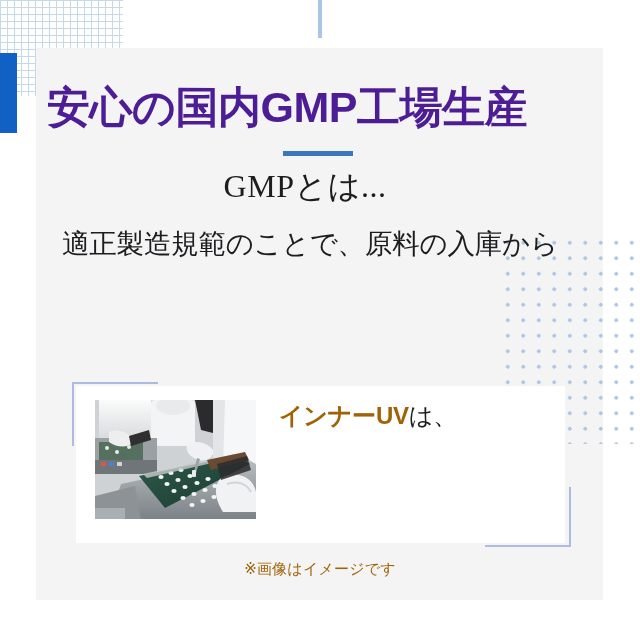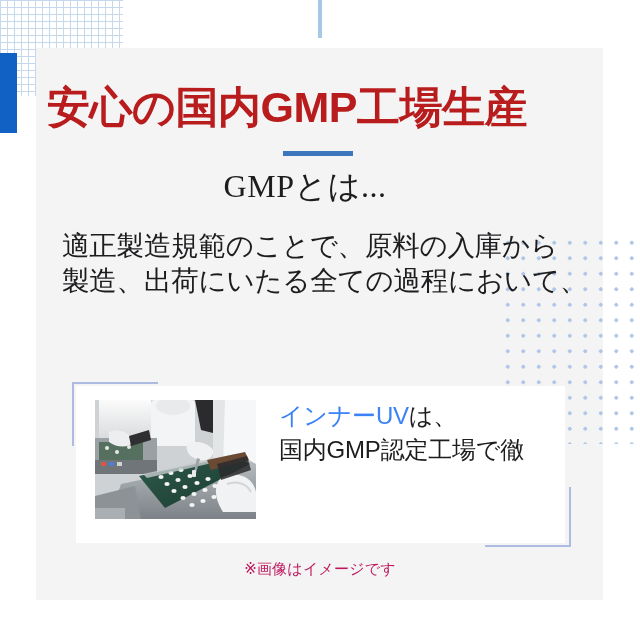--- a/index.html
+++ b/index.html
@@ -81,21 +81,21 @@
 
   
   .heading {
     position: absolute;
     left: 47px;
     top: 83px;
     width: 560px;
     font-size: 43px;
     line-height: 1.12;
     font-weight: 700;
-    color: #b91c1c;
+    color: #4c1d95;
     letter-spacing: -0.5px;
     white-space: nowrap;
   }
 
   .heading-underline {
     position: absolute;
     left: 283px;
     top: 151px;
     width: 70px;
     height: 5px;
@@ -115,21 +115,21 @@
     color: #1d1d1f;
     letter-spacing: 0.5px;
   }
 
   
   .body-copy {
     position: absolute;
     left: 62px;
     top: 228px;
     width: 505px;
-    font-family: Liberation Sans, sans-serif;
+    font-family: Liberation Mono, monospace;
     font-size: 27.5px;
     line-height: 35px;
     color: #1d1d1f;
     letter-spacing: -0.2px;
   }
   .body-copy .ln { display: block; white-space: nowrap; }
 
   
   .card {
     position: absolute;
@@ -176,55 +176,54 @@
     left: 279px;
     top: 399px;
     width: 280px;
     font-size: 24px;
     line-height: 34px;
     color: #1d1d1f;
     letter-spacing: -0.2px;
   }
   .card-text .ln { display: block; white-space: nowrap; }
   .brandname {
-    color: #3b82f6;
-    font-weight: 400;
+    color: #a16207;
+    font-weight: 700;
     margin-top: 38px;
   }
 
   
   .footnote {
     position: absolute;
     left: 0;
     top: 560px;
     width: 640px;
     text-align: center;
     font-size: 15px;
-    color: #be185d;
+    color: #a16207;
     letter-spacing: 0.2px;
   }
 </style>
 </head>
 <body>
 
 <div id="stage">
 
   <div class="deco-grid"></div>
   <div class="top-accent-line"></div>
   <div class="panel"></div>
   <div class="deco-dots"></div>
   <div class="title-bar-accent"></div>
 
   <div class="heading">安心の国内GMP工場生産</div>
   <div class="heading-underline"></div>
   <div class="subheading">GMPとは...</div>
 
   <div class="body-copy">
     <span class="ln">適正製造規範のことで、原料の入庫から</span>
-    <span class="ln">製造、出荷にいたる全ての過程において、</span>
   </div>
 
   <div class="card"></div>
   <div class="card-bracket-tl"></div>
   <div class="card-bracket-br"></div>
 
   <div class="photo">
     <svg width="161" height="119" viewBox="0 0 161 119" xmlns="http://www.w3.org/2000/svg">
       <defs>
         <linearGradient id="coatg" x1="0" y1="0" x2="0" y2="1">
@@ -304,18 +303,17 @@
       <path d="M34 36 L54 30 L56 40 L36 46 Z" fill="#2f2f31"></path>
       <path d="M122 64 L152 56 L156 70 L126 80 Z" fill="#2b2b2d" opacity="0.85"></path>
 
       <path d="M0 96 L40 86 L46 119 L0 119 Z" fill="#8c9296"></path>
       <rect x="0" y="108" width="30" height="11" fill="#a9afb3"></rect>
     </svg>
   </div>
 
   <div class="card-text">
     <span class="ln"><span class="brandname">インナーUV</span><span>は、</span></span>
-    <span class="ln">国内GMP認定工場で徹</span>
   </div>
 
   <div class="footnote">※画像はイメージです</div>
 
 </div>
 
 </body></html>

